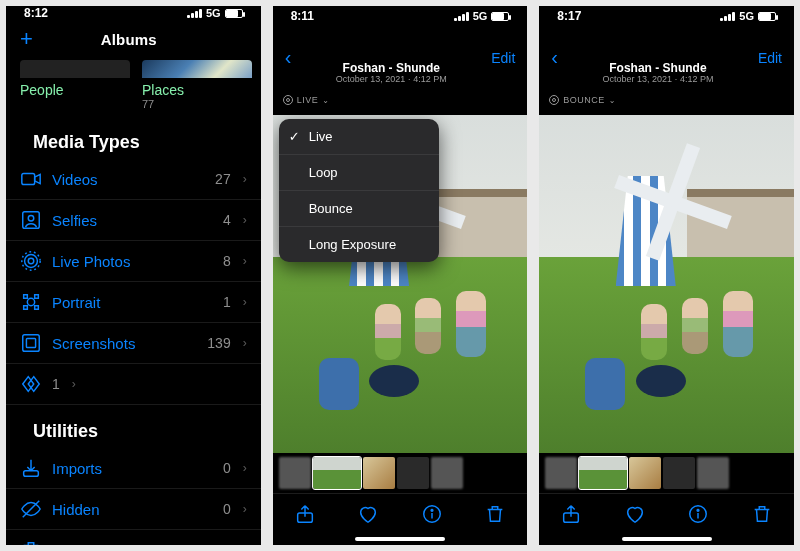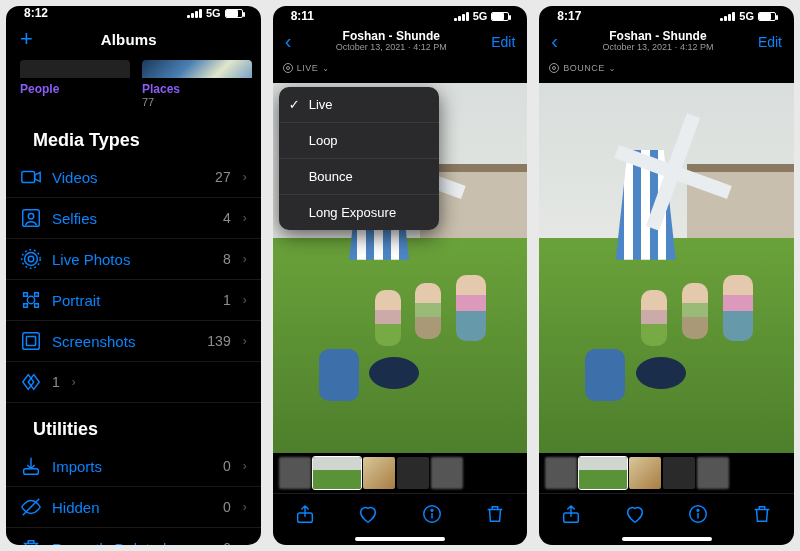--- a/index.html
+++ b/index.html
@@ -8,21 +8,21 @@
     font-family: -apple-system, "Helvetica Neue", Arial, sans-serif;
     width: 800px;
     height: 551px;
     display: flex;
     gap: 12px;
     padding: 6px;
   }
   .phone {
     flex: 1;
     background: #000;
-    border-radius: 13px;
+    border-radius: 0;
     position: relative;
     overflow: hidden;
     color: #fff;
     display: flex;
     flex-direction: column;
   }
   .status-bar {
     height: 20px;
     display: flex;
     justify-content: space-between;
@@ -44,21 +44,21 @@
   
   .nav1 { display:flex; align-items:center; justify-content:space-between; padding: 6px 14px 4px; }
   .plus { color:#0a84ff; font-size:22px; font-weight:400; }
   .nav-title { font-size:15px; font-weight:600; letter-spacing:0.2px; }
   .nav1 .spacer { width:22px; }
 
   .album-row { display:flex; gap:12px; padding: 4px 14px 6px; font-size:12px; color:#d0d0d0; }
   .album-cell { width:110px; }
   .album-thumb { width:110px; height:18px; background:#222; border-radius:4px 4px 0 0; overflow:hidden; position:relative; margin-bottom:4px; }
   .album-thumb.places { background:linear-gradient(135deg,#1b3a5d,#4a7fb3 40%,#e1e6c9 70%,#7aa0c7); }
-  .album-label { font-size:12px; color:#8b5cf6;font-weight:bold; }
+  .album-label { font-size:14px; color:#86efac; }
   .album-count { font-size:11px; color:#8e8e8e; }
 
   .section-h { font-size:18px; font-weight:700; padding: 16px 27px 6px; color:#fff; }
 
   .list { display:flex; flex-direction:column; }
   .row {
     display:flex; align-items:center; gap:10px;
     padding: 9px 14px;
     border-bottom: 0.5px solid #1a1a1a;
   }
@@ -68,21 +68,21 @@
   .row .chev { color:#5a5a5a; font-size:12px; }
 
   .home-ind { height:12px; display:flex; align-items:center; justify-content:center; }
   .home-ind span { width:90px; height:4px; background:#fff; border-radius:3px; }
 
   
   .detail-nav { display:flex; align-items:center; justify-content:space-between; padding: 4px 12px 2px; }
   .detail-nav .back { color:#0a84ff; font-size:20px; }
   .detail-nav .edit { color:#0a84ff; font-size:14px; }
   .detail-title { text-align:center; line-height:1.1; }
-  .detail-title .t1 { font-size:12px; font-weight:600; color:#fff; }
+  .detail-title .t1 { font-size:12px; font-weight:600; color:#fff;margin-top:32px; }
   .detail-title .t2 { font-size:9px; color:#9a9a9a; }
 
   .badge-row { padding: 4px 10px 6px; }
   .live-badge {
     display:inline-flex; align-items:center; gap:4px;
     color:#9a9a9a; font-size:9px; letter-spacing:0.5px;
   }
   .live-badge .ring { width:10px; height:10px; border-radius:50%; border:1px solid #9a9a9a; position:relative; }
   .live-badge .ring::after { content:""; position:absolute; inset:2px; border-radius:50%; border:1px solid #9a9a9a; }
   .live-badge .chev-d { font-size:8px; }

